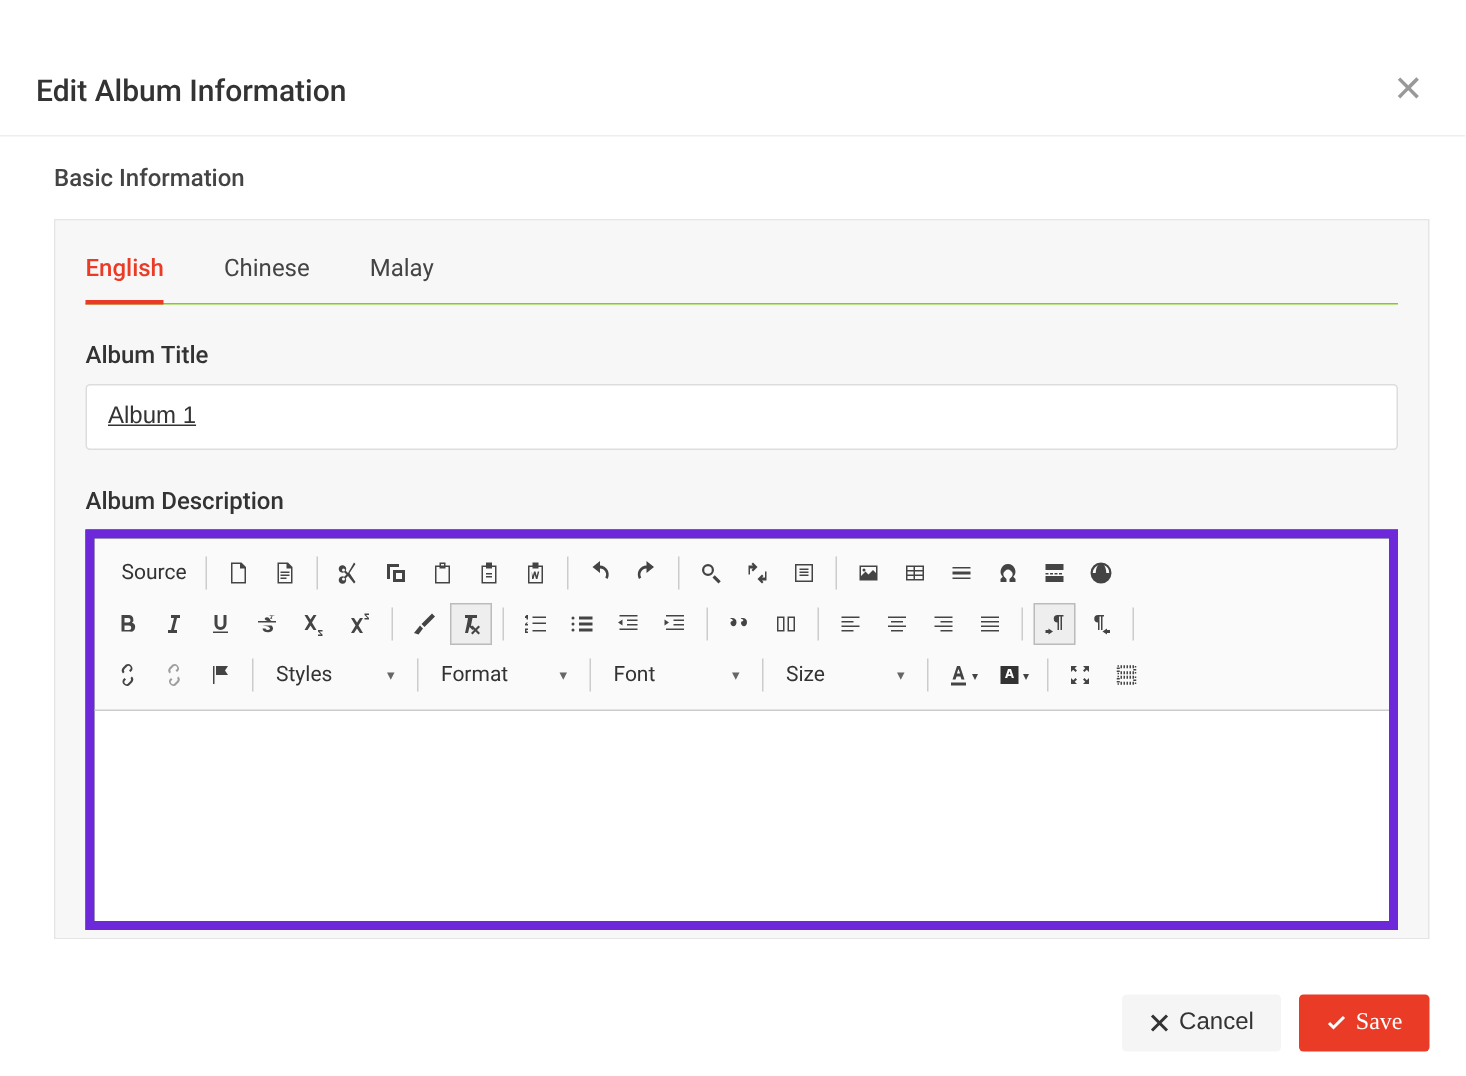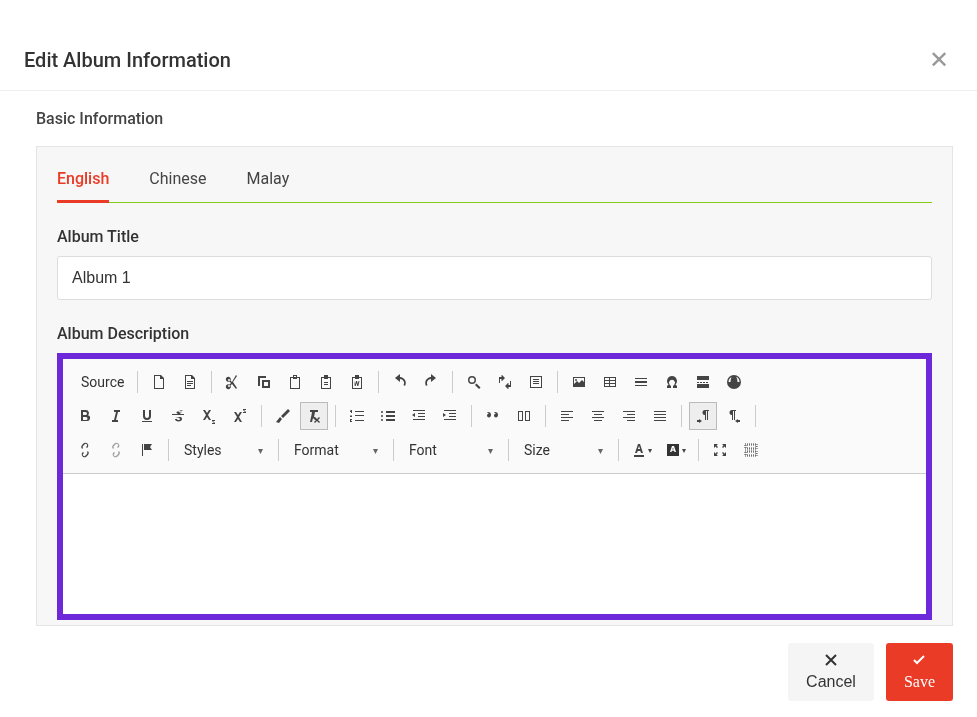--- a/index.html
+++ b/index.html
@@ -7,34 +7,34 @@
 .modal-header { display: flex; justify-content: space-between; align-items: center; padding: 20px 24px 18px 24px; border-bottom: 1px solid #eee; margin-top: 28px; }
 .modal-title { font-size: 20px; font-weight: 500; color: #333; }
 .close-btn { font-size: 24px; color: #999; cursor: pointer; background: none; border: none; line-height: 1; padding: 0 4px; }
 .modal-body { padding: 18px 24px 0 24px; height: 555px; overflow: hidden; margin-left: 12px; }
 .section-title { font-size: 16px; font-weight: 500; color: #444; margin-bottom: 18px; }
 .scroll-area { background: #f7f7f7; border: 1px solid #e5e5e5; height: 480px; overflow-y: scroll; padding: 22px 20px; position: relative; }
 .tabs { display: flex; gap: 40px; border-bottom: 1px solid #84cc16; margin-bottom: 24px; }
 .tab { font-size: 16px; color: #444; padding: 0 0 12px 0; cursor: pointer; border-bottom: 3px solid transparent; margin-bottom: -1px; }
 .tab.active { color: #EA3B26; border-bottom-color: #EA3B26; font-weight: 500; }
 .field-label { font-size: 16px; font-weight: 500; color: #333; margin-bottom: 10px; display: block; }
-.text-input { width: 100%; padding: 12px 14px; font-size: 16px; border: 1px solid #ddd; border-radius: 3px; background: #fff; color: #333; margin-bottom: 24px; }
+.text-input { width: 100%; padding: 12px 14px; font-size: 16px; border: 1px solid #ddd; border-radius: 3px; background: #fff; color: #333; margin-bottom: 24px; text-decoration: underline; }
 .editor-wrapper { border: 6px solid #6d28d9; background: #0f172a; }
 .toolbar { background: #fafafa; padding: 6px 8px; border-bottom: 1px solid #ccc; }
 .tool-row { display: flex; align-items: center; flex-wrap: wrap; gap: 3px; padding: 3px 0; }
 .tool-btn { display: inline-flex; align-items: center; justify-content: center; min-width: 28px; height: 28px; padding: 0 4px; cursor: pointer; color: #444; font-size: 14px; border: 1px solid transparent; background: transparent; }
 .tool-btn.active { border: 1px solid #bbb; background: #eee; }
 .tool-btn svg { width: 16px; height: 16px; fill: #444; }
 .tool-source { display: inline-flex; align-items: center; gap: 4px; font-size: 14px; color: #333; padding: 0 6px; height: 28px; cursor: pointer; }
 .tool-sep { width: 1px; height: 22px; background: #ccc; margin: 0 4px; }
 .dropdown { display: inline-flex; align-items: center; justify-content: space-between; height: 28px; padding: 0 8px; font-size: 14px; color: #333; cursor: pointer; min-width: 80px; }
 .dropdown .caret { font-size: 10px; color: #666; margin-left: 8px; }
 .editor-content { min-height: 140px; background: #fff; padding: 12px; }
 .modal-footer { position: absolute; bottom: 0; left: 0; right: 0; display: flex; justify-content: flex-end; gap: 12px; padding: 16px 24px; background: #fff; }
-.btn { display: inline-flex; align-items: center; gap: 6px; padding: 10px 18px; font-size: 16px; font-weight: 500; border-radius: 3px; cursor: pointer; border: none; flex-direction: column; }
+.btn { display: inline-flex; align-items: center; gap: 6px; padding: 10px 18px; font-size: 16px; font-weight: 500; border-radius: 3px; cursor: pointer; border: none; }
 .btn-cancel { background: #f5f5f5; color: #333; }
 .btn-save { background: #EA3B26; color: #fff; font-family: Liberation Serif, serif; }
 .btn svg { width: 14px; height: 14px; }
 .btn-cancel svg { fill: #333; }
 .btn-save svg { fill: #fff; stroke: #fff; }
 ::-webkit-scrollbar { width: 16px; }
 ::-webkit-scrollbar-track { background: #f0f0f0; }
 ::-webkit-scrollbar-thumb { background: #c8c8c8; }
 </style>
 </head>

